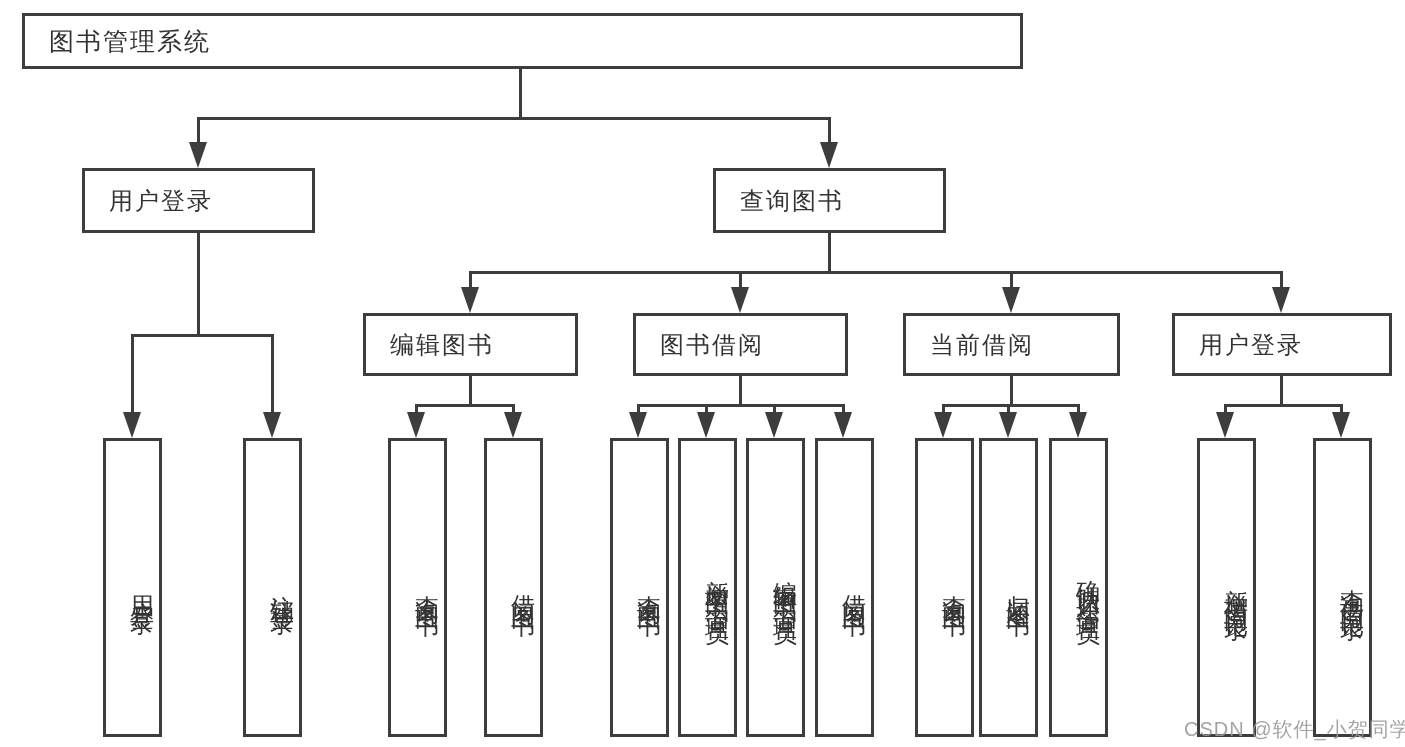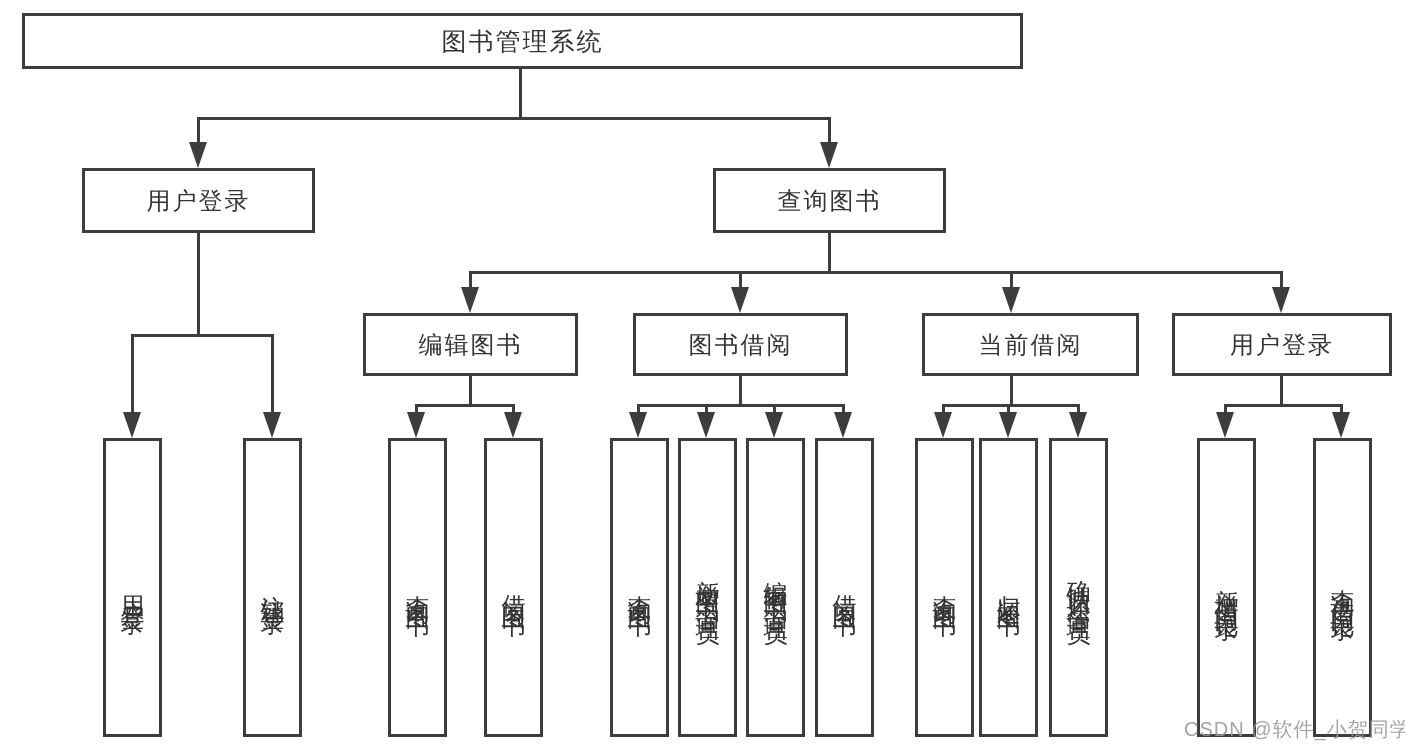--- a/index.html
+++ b/index.html
@@ -21,24 +21,25 @@
     position:absolute;width:0;height:0;z-index:2;
     border-left:9px solid transparent;
     border-right:9px solid transparent;
     border-top:26px solid var(--line);
   }
   .node{
     position:absolute;z-index:3;
     background:var(--background);
     border:3px solid var(--line);
     box-sizing:border-box;
-    display:flex;align-items:center;justify-content:center;
+    display:flex;align-items:center;
     color:var(--text);
     font-size:24px;letter-spacing:2px;
     white-space:nowrap;
+    padding-left:24px;
   }
   .root{left:22px;top:13px;width:1001px;height:56px;font-size:25px;}
   .lvl2{top:168px;width:233px;height:65px;}
   .lvl3{top:313px;height:63px;}
   .leaf{top:438px;width:59px;height:299px;}
   .v-label{
     writing-mode:vertical-rl;
     text-orientation:mixed;
     letter-spacing:6px;
     font-size:24px;
@@ -125,21 +126,21 @@
   <div class="node lvl2" style="left:713px">
     <span>查询图书</span>
   </div>
 
   <div class="node lvl3" style="left:363px;width:215px">
     <span>编辑图书</span>
   </div>
   <div class="node lvl3" style="left:633px;width:215px">
     <span>图书借阅</span>
   </div>
-  <div class="node lvl3" style="left:922px;width:217px">
+  <div class="node lvl3" style="left:903px;width:217px">
     <span>当前借阅</span>
   </div>
   <div class="node lvl3" style="left:1172px;width:220px">
     <span>用户登录</span>
   </div>
 
   <div class="node leaf" style="left:103px">
     <span class="v-label">用户登录</span>
   </div>
   <div class="node leaf" style="left:243px">

